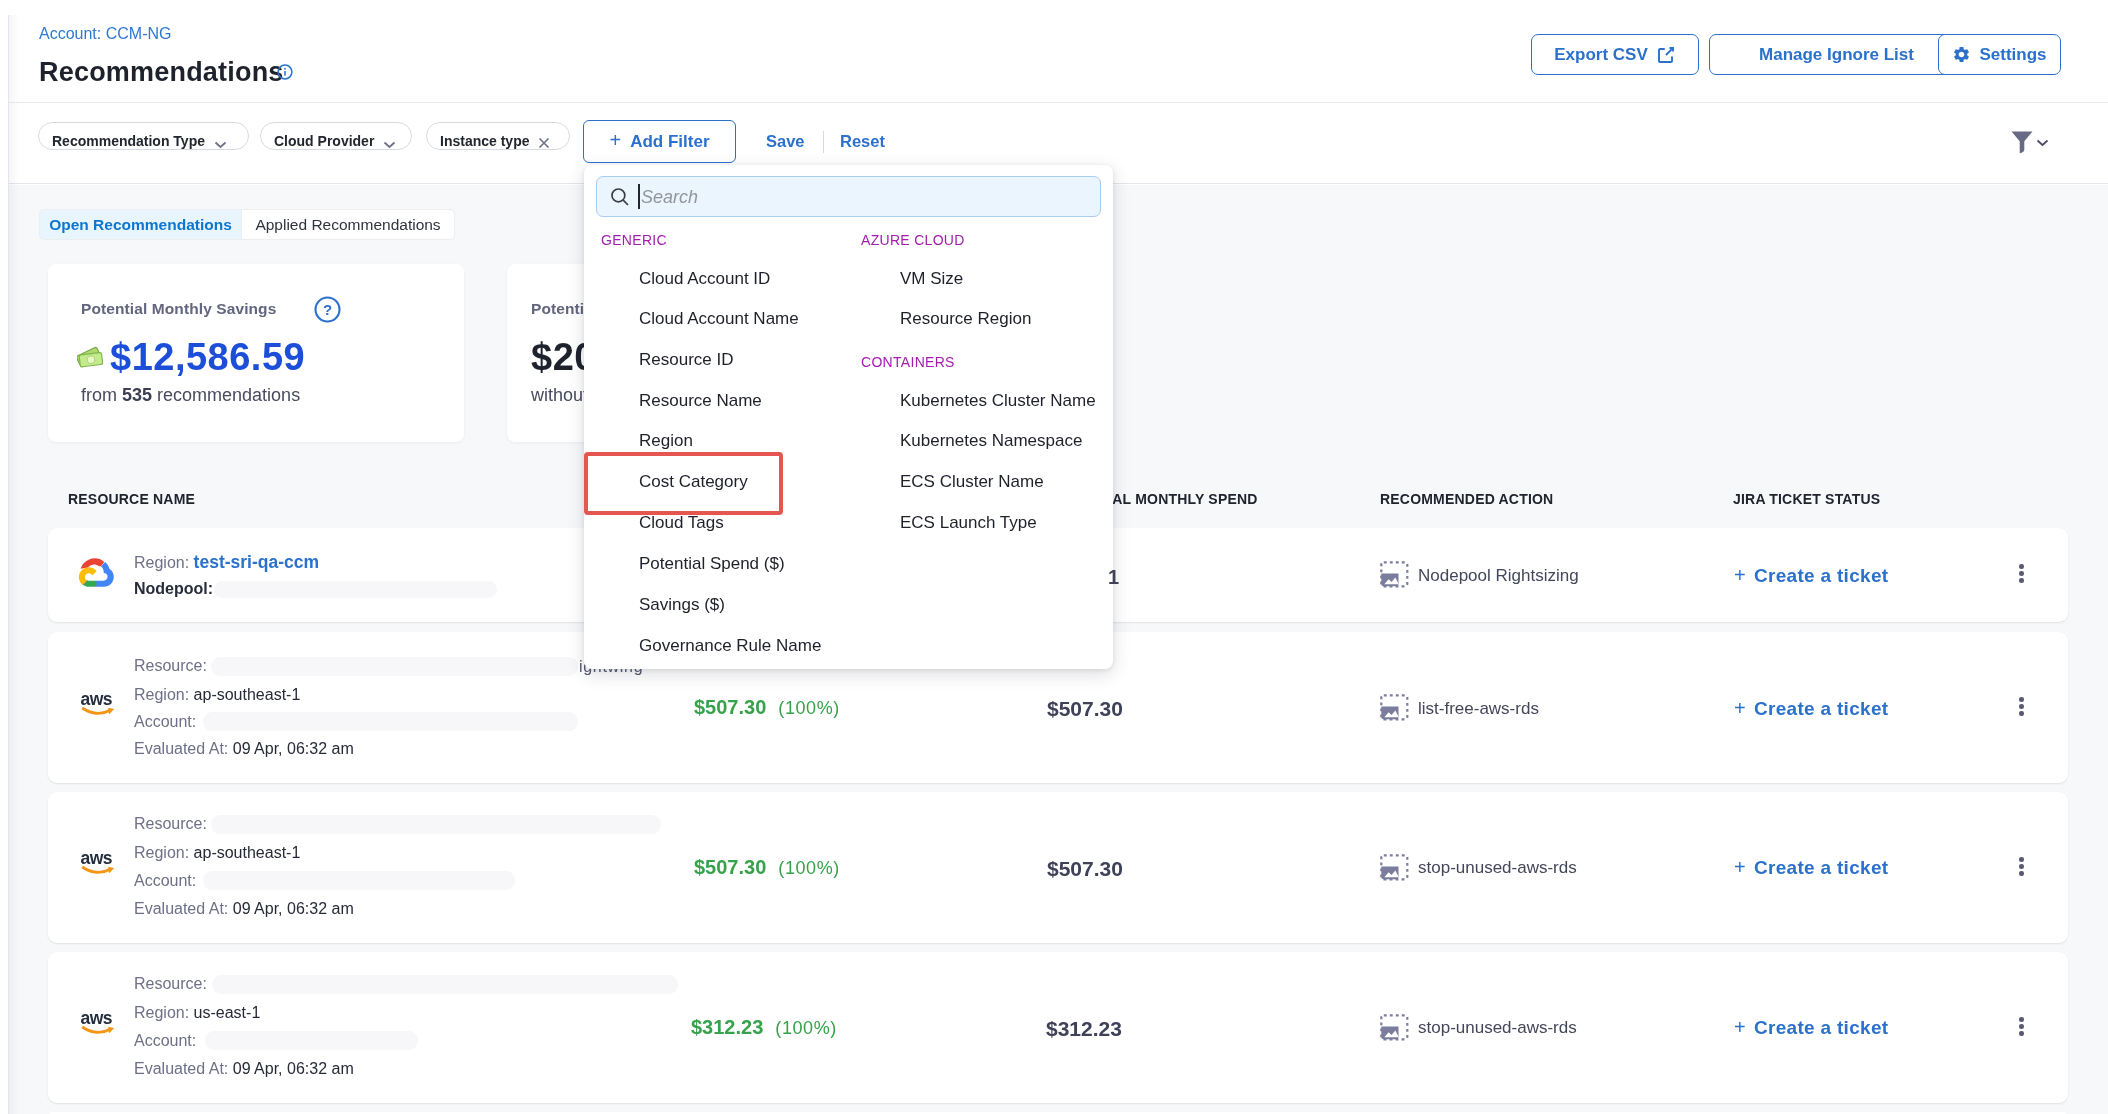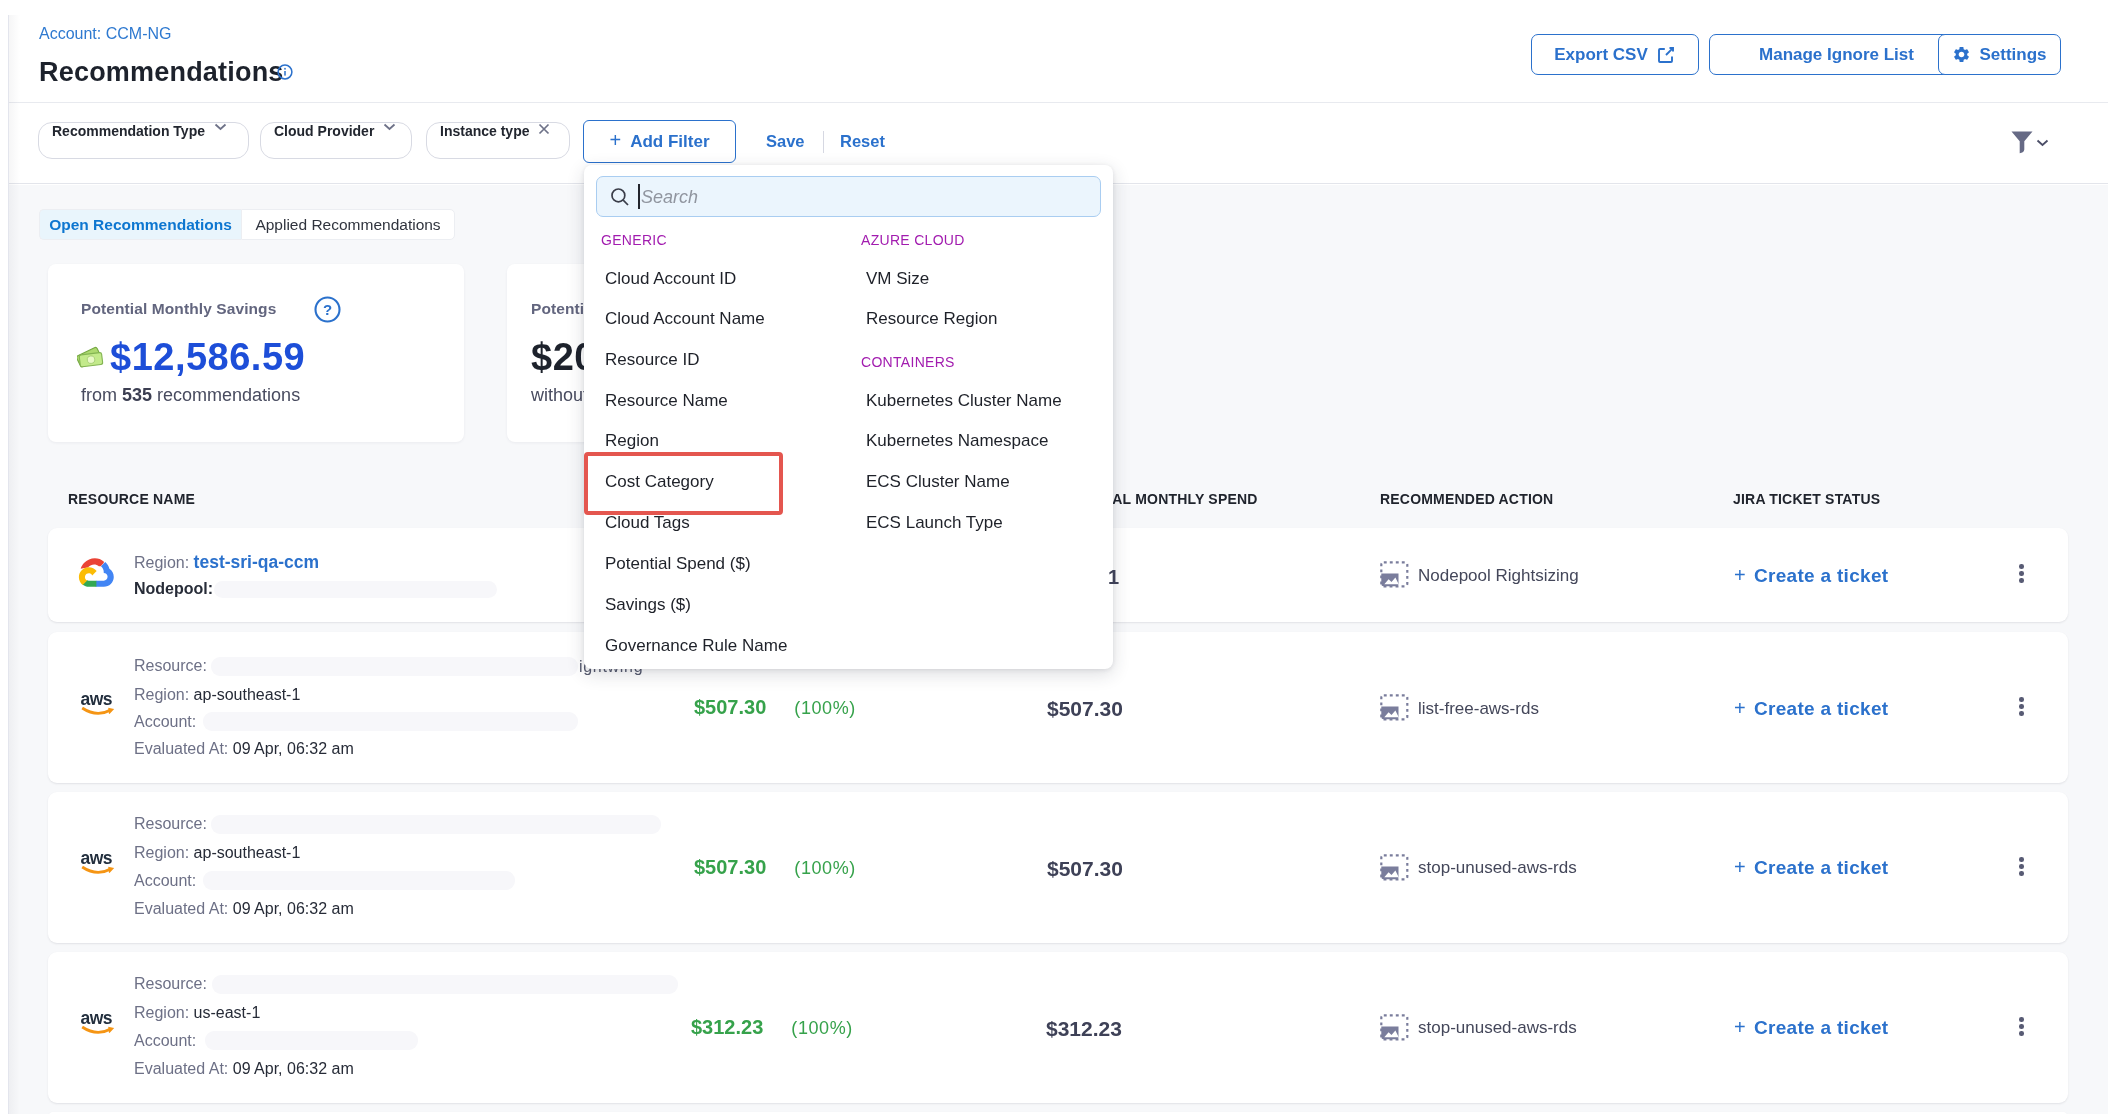--- a/index.html
+++ b/index.html
@@ -8,21 +8,21 @@
 .abs { position:absolute; }
 
 
 #header { left:9px; top:0; width:2099px; height:103px; background:#fff; border-bottom:1px solid #e8eaef; }
 #acct { left:39px; top:25px; font-size:16px; color:#2e79d0; }
 #title { left:39px; top:57px; font-size:27px; font-weight:700; color:#1d222c; letter-spacing:.2px; }
 .btn { position:absolute; top:34px; height:41px; border:1.7px solid #2b71cc; border-radius:7px; background:#fff; color:#2b71cc; font-weight:700; font-size:17px; display:flex; align-items:center; justify-content:center; gap:8px; }
 
 
 #filterbar { left:9px; top:104px; width:2099px; height:80px; background:#fff; border-bottom:1px solid #e3e5eb; }
-.chip { position:absolute; top:122px; white-space:nowrap; height:37px; background:#fff; border:1px solid #d8dae3; border-radius:14px; display:flex; align-items:flex-start; gap:9px; padding:0 13px; font-size:14px; font-weight:700; color:#22262f; }
+.chip { position:absolute; top:122px; white-space:nowrap; height:28px; background:#fff; border:1px solid #d8dae3; border-radius:14px; display:flex; align-items:flex-end; gap:9px; padding:0 13px; font-size:14px; font-weight:700; color:#22262f; }
 #addfilter { position:absolute; left:583px; top:120px; width:153px; height:43px; border:1.6px solid #2b71cc; border-radius:6px; color:#2b71cc; font-weight:700; font-size:17px; display:flex; align-items:center; justify-content:center; background:#fff; }
 .linkbtn { position:absolute; top:132px; font-size:16.5px; font-weight:700; color:#2b71cc; }
 
 
 #content { left:9px; top:185px; width:2099px; height:929px; background:#f7f8fa; }
 
 .tab { position:absolute; top:209px; height:31px; display:flex; align-items:center; font-size:15.5px; border:1px solid #eceef2; }
 #tab1 { left:39px; width:202px; background:#e9f5fc; color:#0d76d0; font-weight:700; justify-content:center; border-radius:5px 0 0 5px; border-right:none; }
 #tab2 { left:241px; width:214px; background:#fff; color:#30343e; font-weight:500; justify-content:center; border-radius:0 5px 5px 0; }
 
@@ -32,33 +32,33 @@
 .cardsub { position:absolute; top:385px; font-size:18px; color:#484b5f; }
 
 
 .th { position:absolute; font-size:14px; font-weight:700; color:#20242d; letter-spacing:.2px; }
 .row { position:absolute; left:48px; width:2020px; background:#fff; border-radius:9px; box-shadow:0 1px 2px rgba(40,41,61,.10); }
 .lbl { color:#6d7086; }
 .val { color:#262b37; }
 .rline { position:absolute; left:134px; font-size:16px; white-space:nowrap; }
 .strip { position:absolute; background:#f7f7fa; border-radius:9px; }
 .money { position:absolute; font-size:20px; font-weight:700; color:#36a24b; white-space:nowrap; }
-.money .pct { font-size:18px; font-weight:400; margin-left:28px; letter-spacing:0.6px; }
+.money .pct { font-size:18px; font-weight:400; margin-left:12px; letter-spacing:0.6px; }
 .total { position:absolute; font-size:21px; font-weight:700; color:#3e4157; }
 .action { position:absolute; font-size:17px; color:#44475a; }
 .ticket { position:absolute; font-size:19px; letter-spacing:0.3px; font-weight:700; color:#2b71cc; white-space:nowrap; }
 .dots { position:absolute; width:4.5px; height:4.5px; border-radius:50%; background:#585b74; box-shadow:0 7px 0 #585b74, 0 14px 0 #585b74; }
 
 
 #panel { left:584px; top:165px; width:529px; height:504px; background:#fff; border-radius:8px; box-shadow:0 5px 18px rgba(40,41,61,.16), 0 1px 4px rgba(40,41,61,.10); z-index:20; }
 #search { position:absolute; left:12px; top:11px; width:505px; height:41px; background:#ebf5fd; border:1.5px solid #a9cdf1; border-radius:7px; }
 #search .ph { position:absolute; left:44px; top:10px; font-size:18px; color:#90959f;font-style:italic; }
 #cursor { position:absolute; left:41px; top:7px; width:2px; height:25px; background:#23252d; }
 .ddhead { position:absolute; font-size:14px; font-weight:400; color:#a21caf; letter-spacing:.3px; }
-.dditem { position:absolute; font-size:17px; color:#1e2129; white-space:nowrap; }
+.dditem { position:absolute; font-size:17px; color:#1e2129; white-space:nowrap;margin-left:34px; }
 #redbox { position:absolute; left:0px; top:287px; width:199px; height:63px; border:4px solid #e4564f; border-radius:4px; }
 
 
 #lightwing { position:absolute; left:579px; top:658px; font-size:16px; letter-spacing:0.7px; color:#565a6e; z-index:5; }
 </style>
 </head>
 <body>
 
 <div class="abs" id="header"></div>
 <div class="abs" style="left:8px;top:15px;width:1px;height:1099px;background:#e3e5ed;z-index:30"></div>

